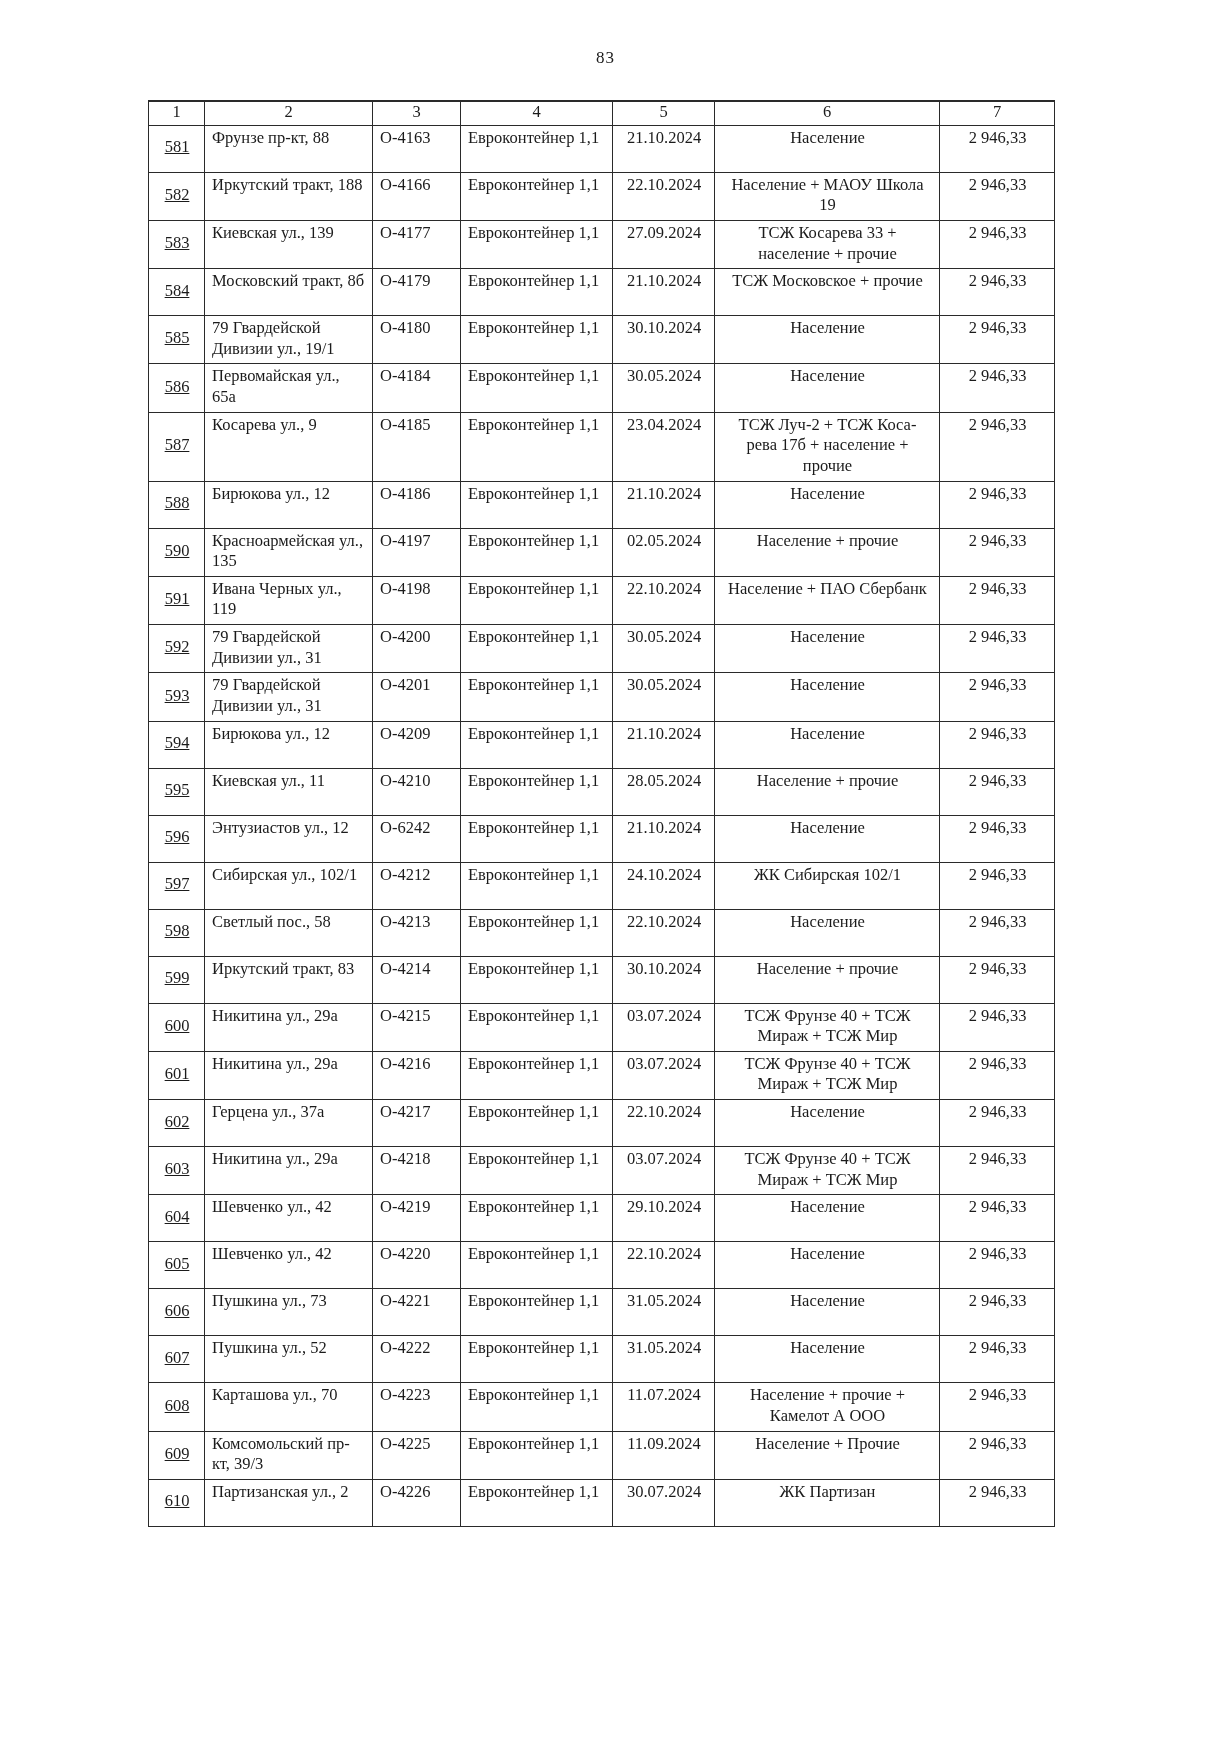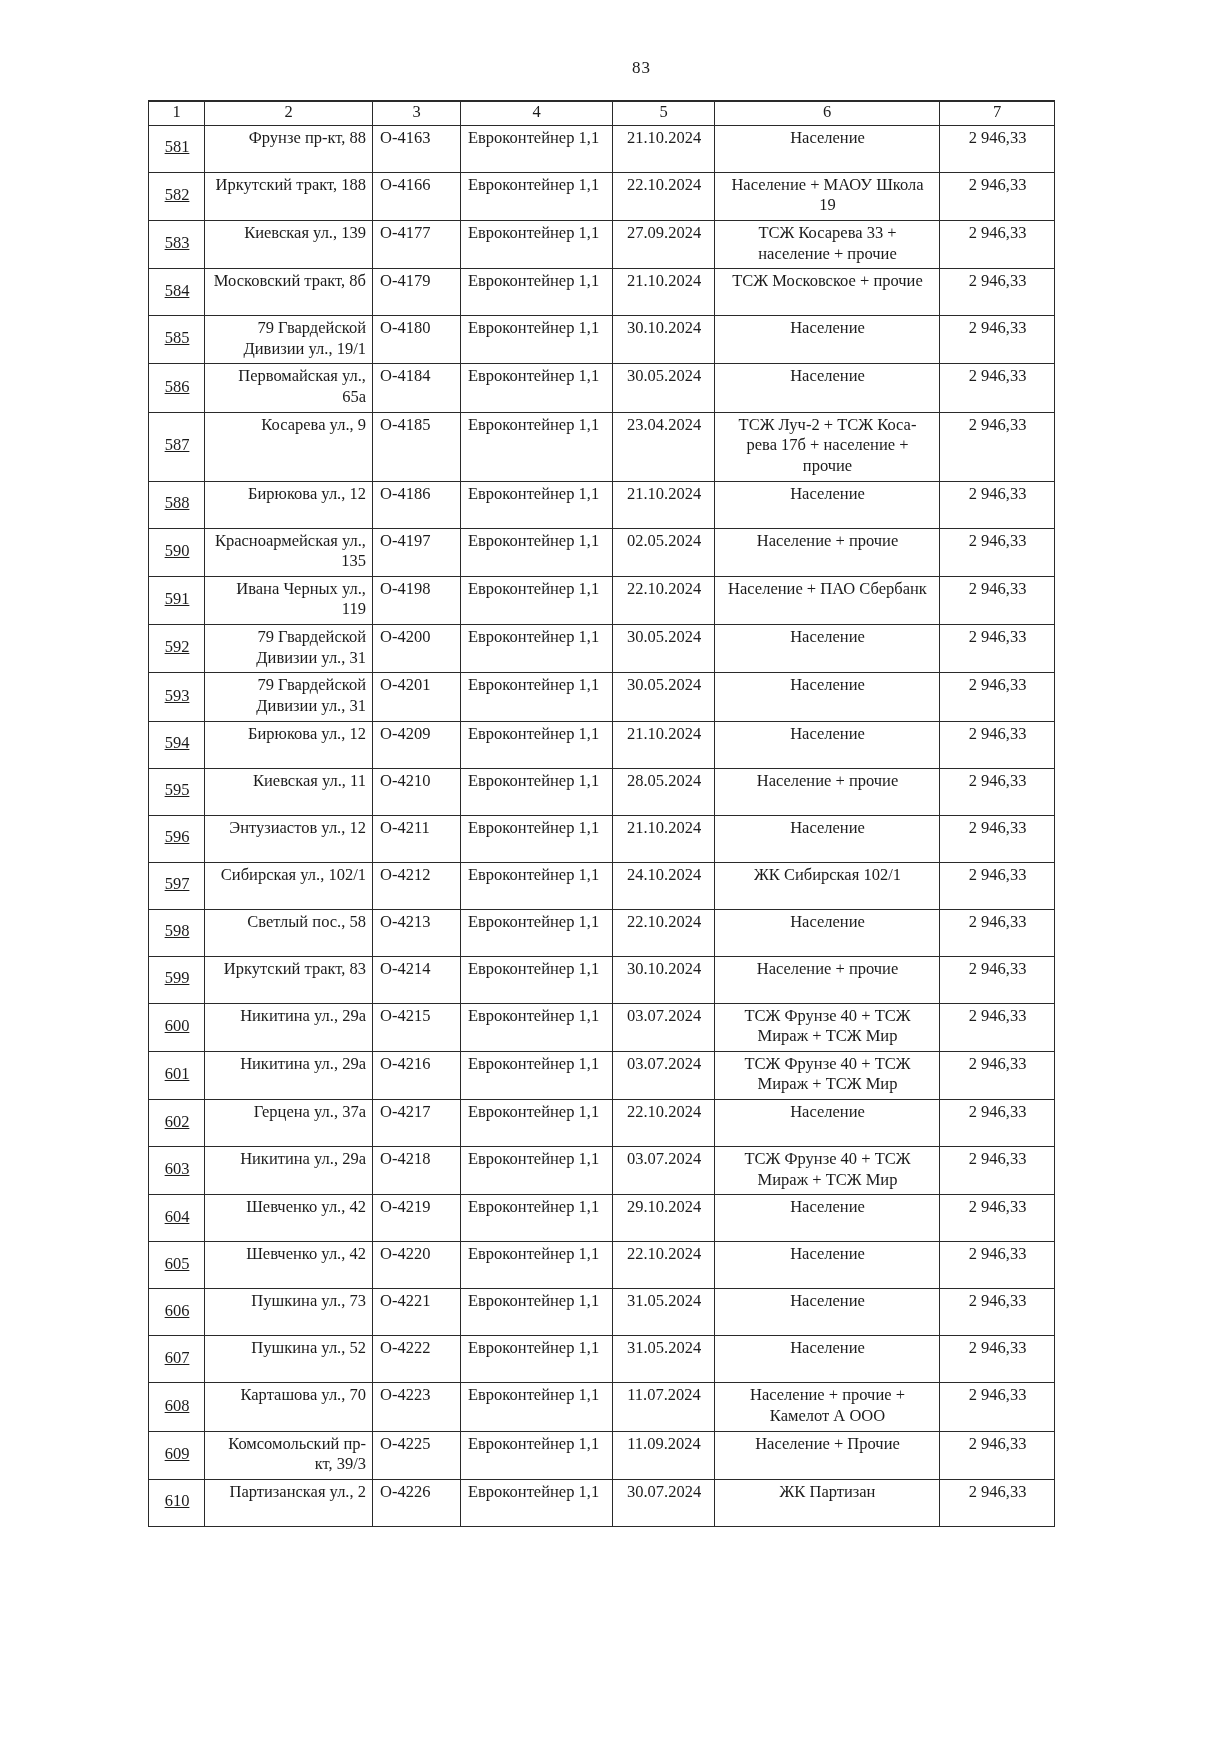--- a/index.html
+++ b/index.html
@@ -10,25 +10,24 @@
     color: #1b1b1b;
   }
   body {
     width: 1226px;
     height: 1754px;
     position: relative;
     overflow: hidden;
   }
   .page-number {
     position: absolute;
-    top: 58px;
+    top: 48px;
     left: 596px;
     font-size: 17px;
     letter-spacing: 1px;
-    margin-left: 36px;
   }
   .sheet {
     position: absolute;
     top: 100px;
     left: 148px;
     width: 906px;
   }
   table.doc-table {
     border-collapse: collapse;
     table-layout: fixed;
@@ -44,21 +43,21 @@
     word-wrap: break-word;
   }
   table.doc-table thead th {
     font-weight: normal;
     text-align: center;
     padding: 0 2px 2px 2px;
     height: 20px;
     border-top: 2px solid #2a2a2a;
   }
   td.c1 { text-align: center; vertical-align: middle; text-decoration: underline; }
-  td.c2 { text-align: right;   vertical-align: top; margin-top: 12px; }
+  td.c2 { text-align: left;   vertical-align: top; margin-top: 12px; }
   td.c3 { text-align: left; vertical-align: top; margin-top: 28px; }
   td.c4 { text-align: left;   vertical-align: top; }
   td.c5 { text-align: center; vertical-align: top; white-space: nowrap; }
   td.c6 { text-align: center;   vertical-align: top; }
   td.c7 { text-align: center;  vertical-align: top; padding-right: 10px; }
   tbody tr { min-height: 45px; }
   tbody td { height: 40px; }
 </style>
 </head>
 <body>
@@ -210,21 +209,21 @@
           <td class="c2">Киевская ул., 11</td>
           <td class="c3">О-4210</td>
           <td class="c4">Евроконтейнер 1,1</td>
           <td class="c5">28.05.2024</td>
           <td class="c6">Население + прочие</td>
           <td class="c7">2 946,33</td>
         </tr>
         <tr>
           <td class="c1">596</td>
           <td class="c2">Энтузиастов ул., 12</td>
-          <td class="c3">О-4211</td>
+          <td class="c3">О-6242</td>
           <td class="c4">Евроконтейнер 1,1</td>
           <td class="c5">21.10.2024</td>
           <td class="c6">Население</td>
           <td class="c7">2 946,33</td>
         </tr>
         <tr>
           <td class="c1">597</td>
           <td class="c2">Сибирская ул., 102/1</td>
           <td class="c3">О-4212</td>
           <td class="c4">Евроконтейнер 1,1</td>

